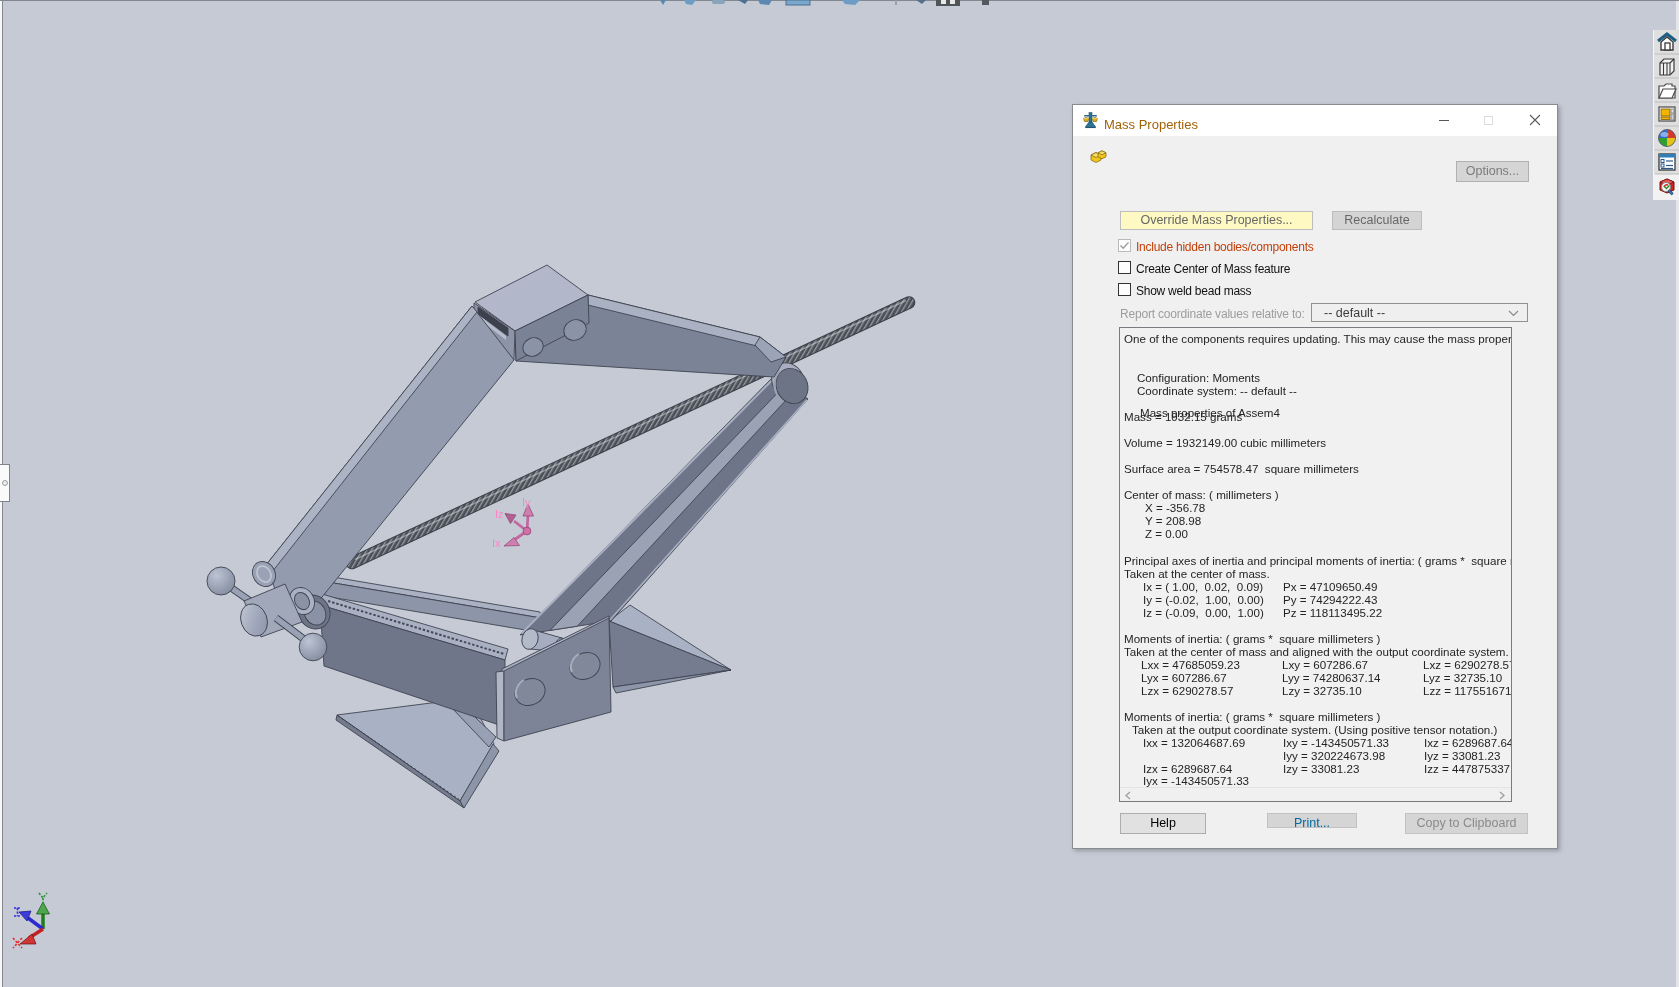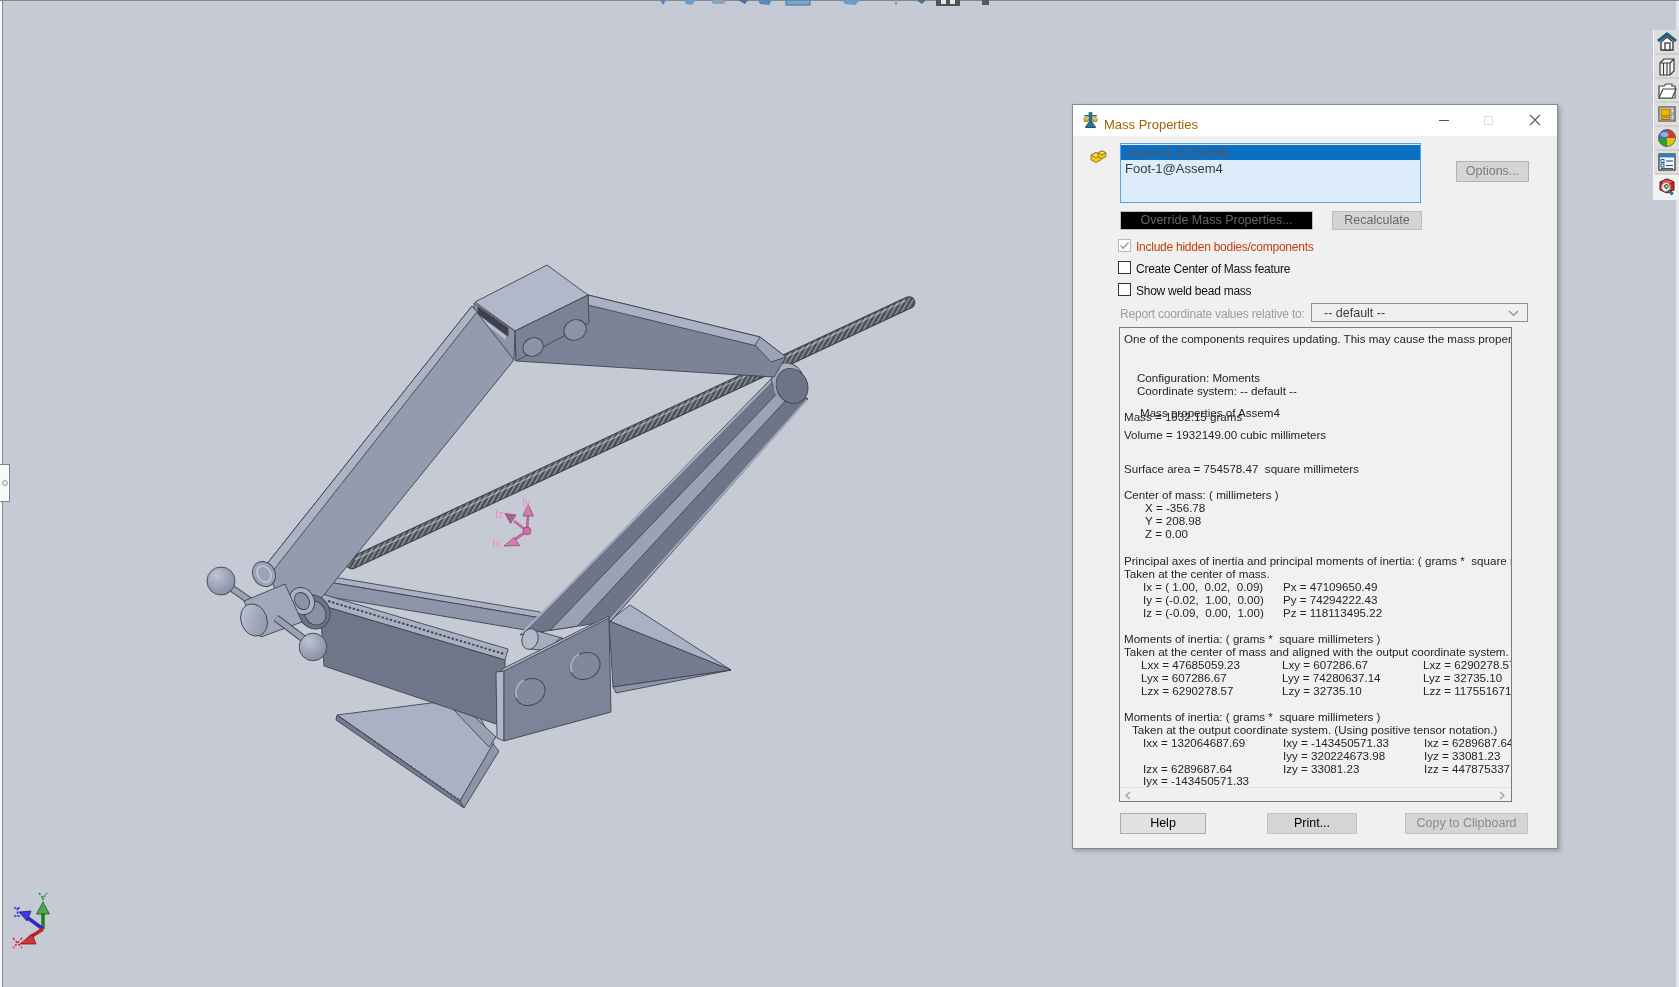--- a/index.html
+++ b/index.html
@@ -245,28 +245,24 @@
       <path d="M1 1 L11 11 M11 1 L1 11" stroke="#5a5a5a" stroke-width="1.1"></path>
     </svg>
 
   <svg class="abs" style="left:16px;top:43px;" width="20" height="18" viewBox="0 0 20 18">
     <path d="M2 7 L7 4.5 L12 7 L12 12 L7 14.5 L2 12 Z" fill="#f0c419" stroke="#8a6d1a" stroke-width="0.8"></path>
     <path d="M7 4.5 L12 7 L7 9.5 L2 7 Z" fill="#f7dd6a" stroke="#8a6d1a" stroke-width="0.8"></path>
     <path d="M9 4.8 L13 2.8 L17 4.8 L17 8.8 L13 10.8 L9 8.8 Z" fill="#f0c419" stroke="#8a6d1a" stroke-width="0.8"></path>
     <path d="M13 2.8 L17 4.8 L13 6.8 L9 4.8 Z" fill="#f7dd6a" stroke="#8a6d1a" stroke-width="0.8"></path>
   </svg>
 
-  <div class="abs" style="left:47px;top:38px;width:301px;height:60px;background:#dcecfa;border:1px solid #5ba0d9;">
-    <div class="abs" style="left:0;top:0.5px;width:299px;height:15px;background:#0a70c4;color:#53565a;font-size:13px;line-height:15px;padding-left:4px;">Assem4.SLDASM</div>
-    <div class="abs" style="left:4px;top:17px;color:#3b3b3b;font-size:13px;">Foot-1@Assem4</div>
-  </div>
 
   <div class="abs" style="left:383px;top:56px;width:73px;height:21px;background:#d5d5d5;border:1px solid #b1b1b1;color:#7c7c7c;text-align:center;line-height:19px;font-size:12.5px;">Options...</div>
 
-  <div class="abs" style="left:47px;top:106px;width:193px;height:19px;background:#000000;border:1px solid #bdbdbd;color:#676767;text-align:center;line-height:17px;font-size:12.5px;">Override Mass Properties...</div>
+  <div class="abs" style="left:47px;top:106px;width:193px;height:19px;background:#fef9c3;border:1px solid #bdbdbd;color:#676767;text-align:center;line-height:17px;font-size:12.5px;">Override Mass Properties...</div>
   <div class="abs" style="left:259px;top:106px;width:90px;height:19px;background:#d4d4d4;border:1px solid #bdbdbd;color:#676767;text-align:center;line-height:17px;font-size:12.5px;">Recalculate</div>
 
   <div class="abs" style="left:45px;top:134px;width:13px;height:13px;background:#fdfdfd;border:1px solid #bababa;"></div>
   <svg class="abs" style="left:45px;top:134px;" width="13" height="13" viewBox="0 0 13 13">
       <path d="M2.5 6.5 L5.2 9.2 L10.5 3.4" stroke="#9a9a9a" stroke-width="1.4" fill="none"></path>
     </svg>
   <div class="abs" style="left:63px;top:135px;color:#c2410c;font-size:12px;letter-spacing:-0.25px;">Include hidden bodies/components</div>
   <div class="abs" style="left:45px;top:156px;width:13px;height:13px;background:#fdfdfd;border:1px solid #333;"></div>
   <div class="abs" style="left:63px;top:157px;color:#111;font-size:12px;letter-spacing:-0.25px;">Create Center of Mass feature</div>
   <div class="abs" style="left:45px;top:178px;width:13px;height:13px;background:#fdfdfd;border:1px solid #333;"></div>
@@ -279,21 +275,21 @@
         <path d="M1 1 L5.5 5.5 L10 1" stroke="#8a8a8a" stroke-width="1.2" fill="none"></path>
       </svg>
   </div>
 
   <div id="report" class="abs" style="left:46px;top:222px;width:393px;height:475px;background:#f1f1f1;border:1px solid #787c80;overflow:hidden;font-size:11.6px;color:#242424;white-space:nowrap;">
     <div class="abs" style="left:4px;top:4px;">One of the components requires updating. This may cause the mass propert</div>
     <div class="abs" style="left:20px;top:30px;margin-top:48px;">Mass properties of Assem4</div>
     <div class="abs" style="left:17px;top:43px;">Configuration: Moments</div>
     <div class="abs" style="left:17px;top:56px;">Coordinate system: -- default --</div>
     <div class="abs" style="left:4px;top:82px;">Mass = 1932.15 grams</div>
-    <div class="abs" style="left:4px;top:100px;text-align:center;">Volume = 1932149.00 cubic millimeters</div>
+    <div class="abs" style="left:4px;top:108px;text-align:center;">Volume = 1932149.00 cubic millimeters</div>
     <div class="abs" style="left:4px;top:134px;">Surface area = 754578.47&nbsp; square millimeters</div>
     <div class="abs" style="left:4px;top:160px;">Center of mass: ( millimeters )</div>
     <div class="abs" style="left:25px;top:173px;">X = -356.78</div>
     <div class="abs" style="left:25px;top:186px;">Y = 208.98</div>
     <div class="abs" style="left:25px;top:199px;">Z = 0.00</div>
     <div class="abs" style="left:4px;top:225.5px;">Principal axes of inertia and principal moments of inertia: ( grams *&nbsp; square m</div>
     <div class="abs" style="left:4px;top:238.5px;">Taken at the center of mass.</div>
     <div class="abs" style="left:0;top:251.5px;">
         <span class="abs" style="left:23px;">Ix = ( 1.00,&nbsp; 0.02,&nbsp; 0.09)</span>
         <span class="abs" style="left:163px;">Px = 47109650.49</span>
@@ -344,15 +340,15 @@
       <svg class="abs" style="left:4px;top:3px;" width="8" height="9" viewBox="0 0 8 9">
           <path d="M6 1 L2 4.5 L6 8" stroke="#9e9e9e" stroke-width="1.3" fill="none"></path>
         </svg>
       <svg class="abs" style="left:378px;top:3px;" width="8" height="9" viewBox="0 0 8 9">
           <path d="M2 1 L6 4.5 L2 8" stroke="#9e9e9e" stroke-width="1.3" fill="none"></path>
         </svg>
     </div>
   </div>
 
   <div class="abs" style="left:47px;top:708px;width:86px;height:21px;background:#e1e1e1;border:1px solid #adadad;color:#000;text-align:center;line-height:19px;font-size:12.5px;">Help</div>
-  <div class="abs" style="left:194px;top:708px;width:90px;height:21px;background:#d5d5d5;border:1px solid #c2c2c2;color:#000000;text-align:center;line-height:19px;font-size:12.5px;">Print...</div>
+  <div class="abs" style="left:194px;top:708px;width:90px;height:15px;background:#d5d5d5;border:1px solid #c2c2c2;color:#0369a1;text-align:center;line-height:19px;font-size:12.5px;">Print...</div>
   <div class="abs" style="left:332px;top:708px;width:123px;height:21px;background:#d5d5d5;border:1px solid #c2c2c2;color:#8a8a8a;text-align:center;line-height:19px;font-size:12.5px;">Copy to Clipboard</div>
 </div>
 
 </body></html>

